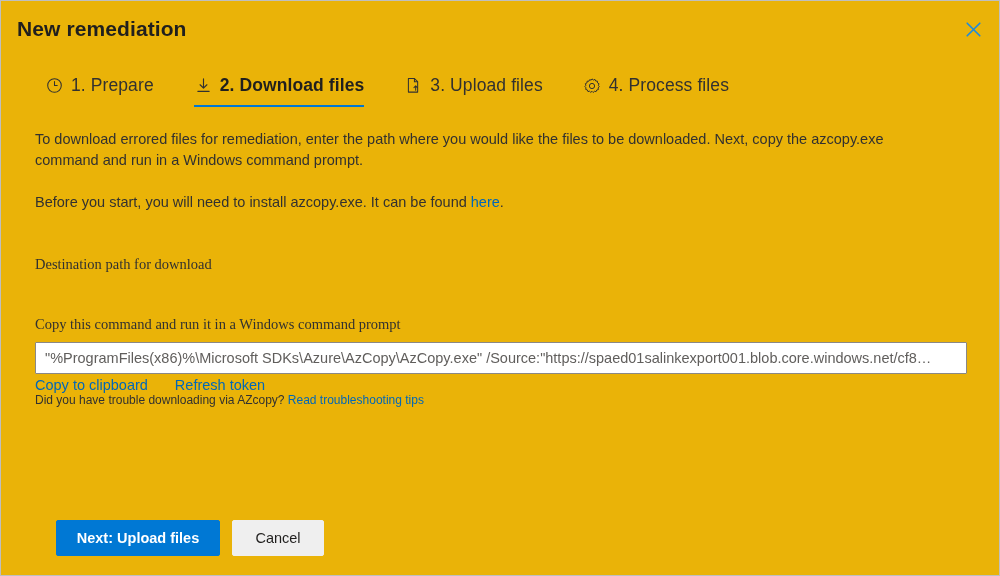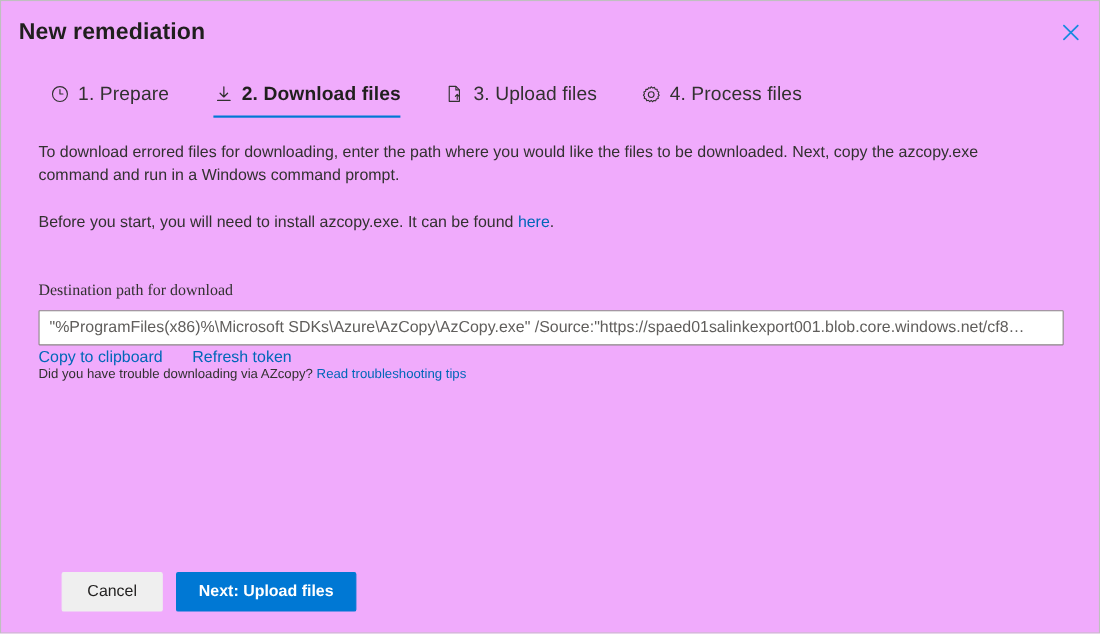--- a/index.html
+++ b/index.html
@@ -11,21 +11,21 @@
   body {
     font-family: "Liberation Sans", sans-serif;
     color: #323130;
     -webkit-font-smoothing: antialiased;
   }
   .panel {
     position: relative;
     width: 1000px;
     height: 576px;
     box-sizing: border-box;
-    background: #f0abfc;
+    background: #eab308;
     border: 1px solid #bfbfbf;
     overflow: hidden;
   }
 
   
   .header {
     position: relative;
     height: 58px;
   }
   .panel-title {
@@ -269,38 +269,39 @@
           </g>
         </svg>
       </span>
       <span class="tab-label">4. Process files</span>
       <span class="tab-underline"></span>
     </div>
   </div>
 
   <div class="content">
 
-    <p class="para">To download errored files for downloading, enter the path where you would like the files to be downloaded. Next, copy the azcopy.exe command and run in a Windows command prompt.</p>
+    <p class="para">To download errored files for remediation, enter the path where you would like the files to be downloaded. Next, copy the azcopy.exe command and run in a Windows command prompt.</p>
 
     <p class="para second">
       <span>Before you start, you will need to install azcopy.exe. It can be found </span><a class="link" href="#">here</a><span>.</span>
     </p>
 
     <div class="field-label">Destination path for download</div>
 
+    <div class="field-label">Copy this command and run it in a Windows command prompt</div>
     <input class="text-input readonly" type="text" value="&quot;%ProgramFiles(x86)%\Microsoft SDKs\Azure\AzCopy\AzCopy.exe&quot; /Source:&quot;https://spaed01salinkexport001.blob.core.windows.net/cf8…" style="">
 
     <div class="links-row">
       <a class="link" href="#">Copy to clipboard</a>
       <a class="link" href="#">Refresh token</a>
     </div>
 
     <div class="trouble-row">
       <span>Did you have trouble downloading via AZcopy? </span><a class="link" href="#">Read troubleshooting tips</a>
     </div>
   </div>
 
   <div class="footer">
+    <button class="btn btn-primary">Next: Upload files</button>
     <button class="btn btn-secondary">Cancel</button>
-    <button class="btn btn-primary">Next: Upload files</button>
   </div>
 
 </div>
 
 </body></html>

